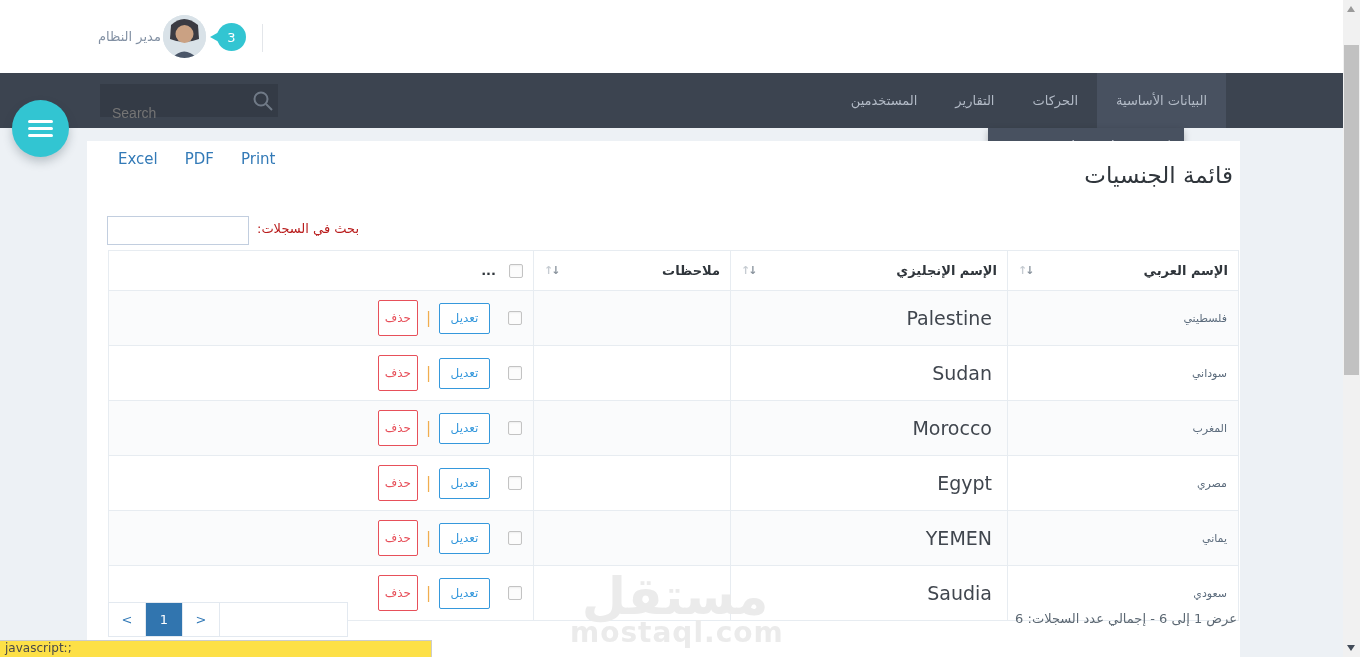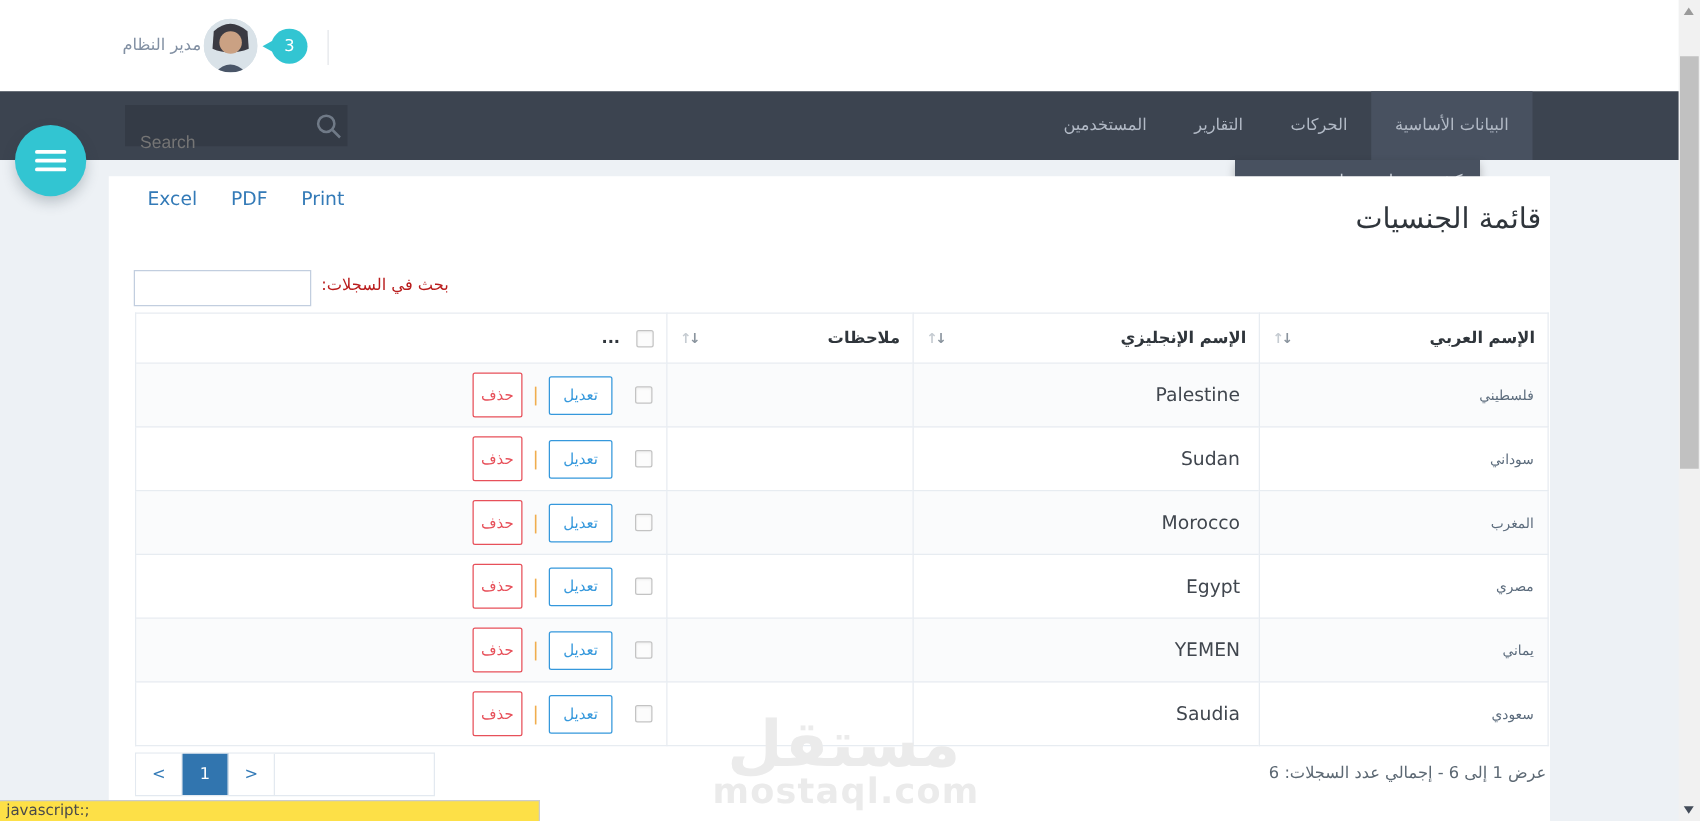--- a/index.html
+++ b/index.html
@@ -45,21 +45,21 @@
   
   table.grid { position:absolute; left:21px; top:109px; width:1130px; border-collapse:collapse; table-layout:fixed; }
   table.grid th, table.grid td { border:1px solid #e7ecf1; }
   table.grid thead th { height:40px; padding:0 10px; background:#fff; }
   .th-flex { display:flex; justify-content:space-between; align-items:center; font-size:13px; font-weight:bold; color:#2f353b; }
   .sort-icon { font-size:11px; letter-spacing:-2px; }
   .sort-icon .dn { color:#8a949e; } .sort-icon .up { color:#c6ccd2; }
   table.grid tbody td { height:50px; vertical-align:middle; }
   tbody tr:nth-child(odd) td { background:#fafbfc; }
   .cell-ar { font-size:11px; color:#5b6b7c; padding:0 11px; text-align:right; }
-  .cell-en { font-size:15px; color:#40464e; padding:16px 15px; text-align:right;margin-top:24px; }
+  .cell-en { font-size:19px; color:#40464e; padding:16px 15px; text-align:right;margin-top:24px; }
   .cell-notes { padding:0 10px; }
   .cell-actions { padding:0 11px; }
   .actions-flex { display:flex; align-items:center; }
   .checkbox { width:14px; height:14px; border:1px solid #c3c3c3; background:#fcfcfc; border-radius:2px; box-shadow:inset 0 1px 2px rgba(0,0,0,0.06); margin-left:18px; cursor:pointer; flex:0 0 auto; }
   .th-actions-flex { display:flex; align-items:center; font-weight:bold; color:#2f353b; font-size:13px; }
   .th-actions-flex .checkbox { margin-left:13px; }
   .btn-edit { width:51px; height:31px; background:#fff; border:1px solid var(--blue,#3598dc); color:var(--blue,#3598dc); font-size:12px; border-radius:2px; cursor:pointer; font-family:inherit; }
   .action-sep { color:#f0ad4e; font-size:15px; margin:0 8px; }
   .btn-del { width:40px; height:36px; background:#fff; border:1px solid var(--red-border,#e7505a); color:var(--red-border,#e7505a); font-size:12px; border-radius:2px; cursor:pointer; font-family:inherit; }
 

